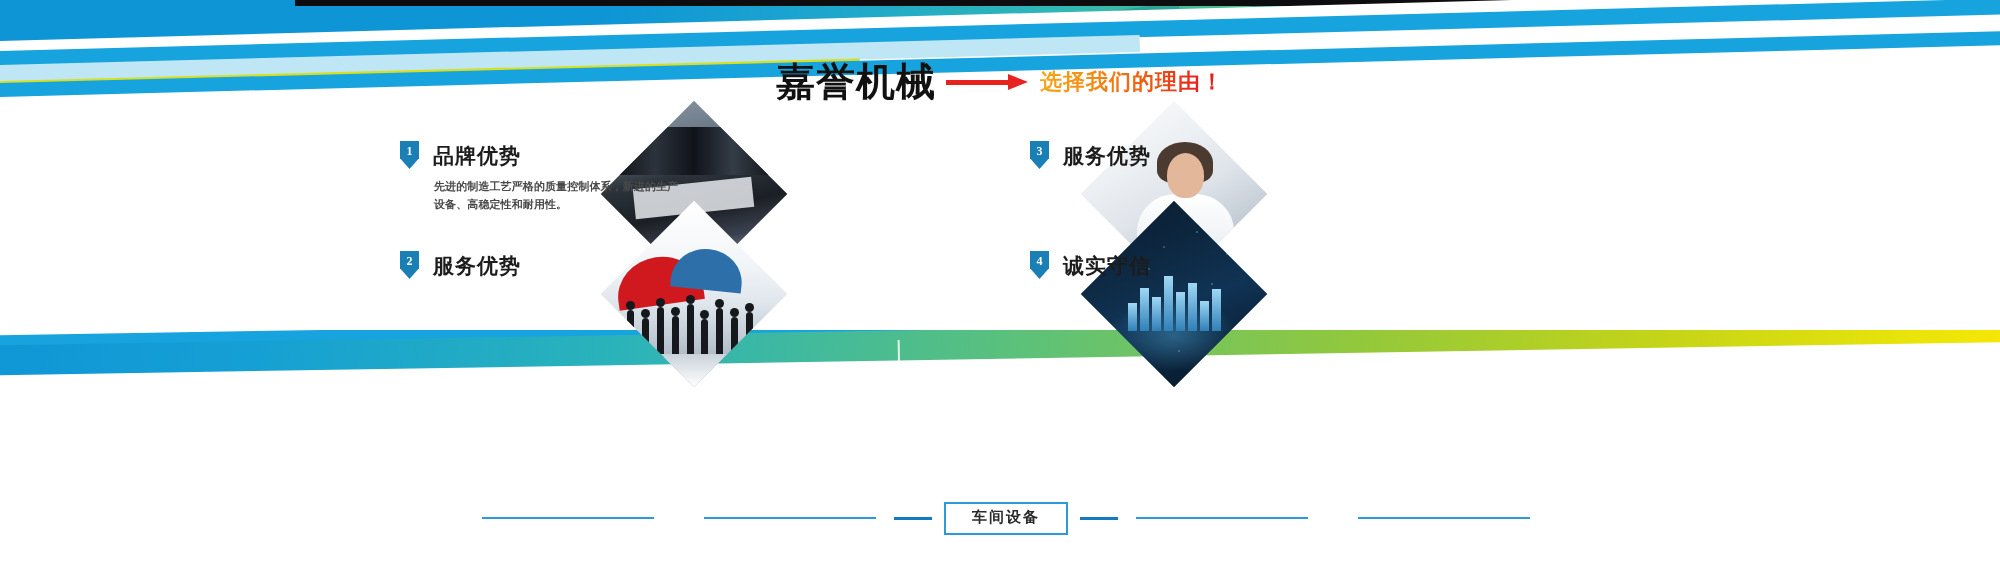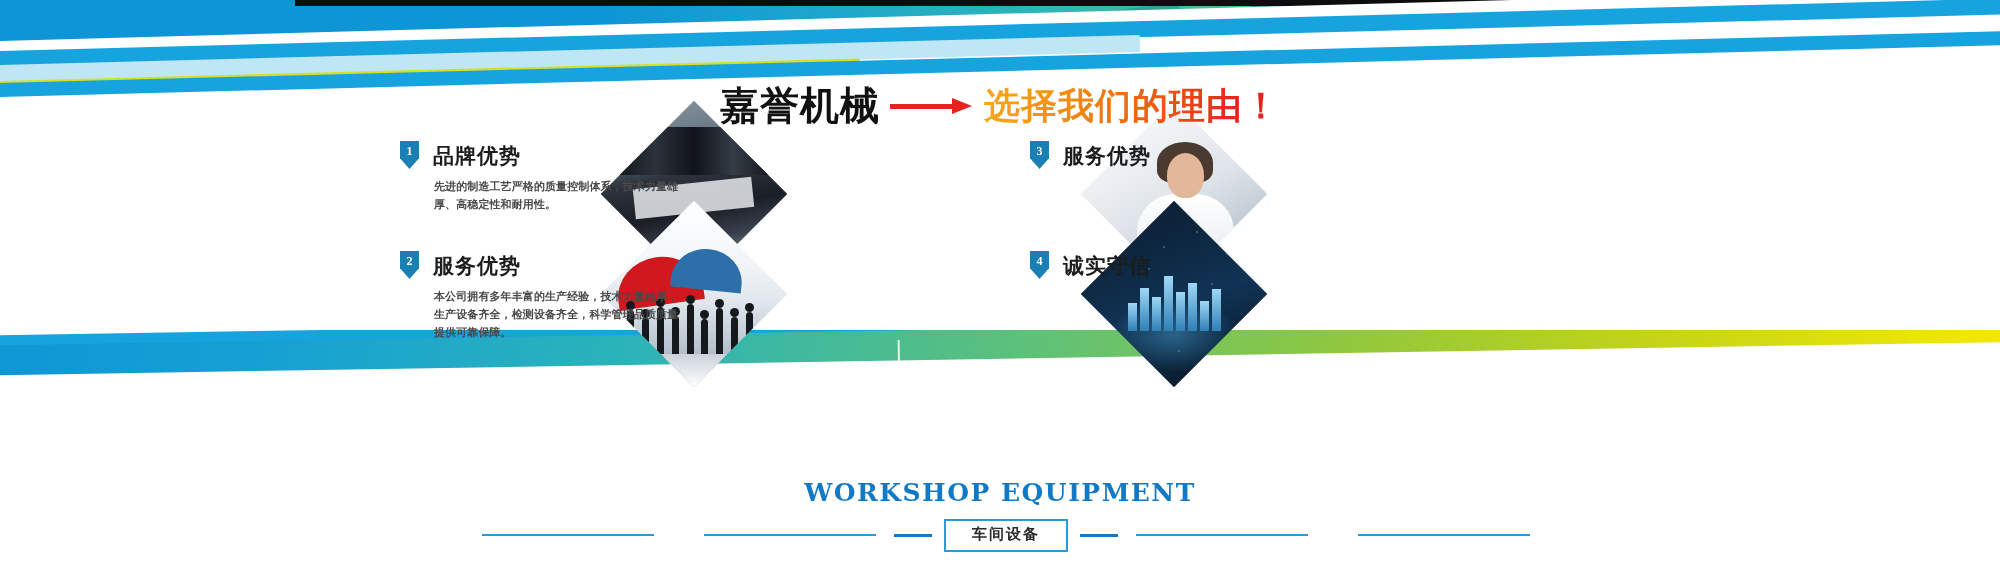--- a/index.html
+++ b/index.html
@@ -123,21 +123,20 @@
   }
 
   
   .headline {
     position: absolute;
     left: 0; top: 62px;
     width: 2000px;
     text-align: center;
     white-space: nowrap;
     z-index: 40;
-    margin-top: 24px;
   }
   .headline-inner { display: inline-flex; align-items: center; gap: 10px; }
   .brand-name {
     font-family: "DejaVu Serif", "Liberation Serif", serif;
     font-weight: 700;
     font-size: 39px;
     letter-spacing: 1px;
     color: #111111;
     line-height: 1;
   }
@@ -156,21 +155,21 @@
     position: absolute;
     left: 62px; top: 3px;
     width: 0; height: 0;
     border-left: 20px solid #e8231f;
     border-top: 8px solid transparent;
     border-bottom: 8px solid transparent;
   }
   .slogan {
     font-family: "DejaVu Serif", "Liberation Serif", serif;
     font-weight: 700;
-    font-size: 36px;
+    font-size: 22px;
     letter-spacing: 1px;
     background: linear-gradient(95deg, #f5a81c 0%, #f28a12 30%, #ee5b10 58%, #e8231f 85%, #e2201c 100%);
     -webkit-background-clip: text;
     background-clip: text;
     color: transparent;
     -webkit-text-fill-color: transparent;
     line-height: 1.1;
   }
 
   
@@ -376,21 +375,21 @@
   }
   .st-en {
     font-family: "DejaVu Serif", "Liberation Serif", serif;
     font-size: 25px;
     font-weight: 700;
     color: #1379c4;
     letter-spacing: 1.5px;
     white-space: nowrap;
   }
   .st-row {
-    margin-top: 12px;
+    margin-top: 24px;
     display: flex;
     align-items: center;
     justify-content: center;
     gap: 18px;
     padding-left: 12px;
   }
   .st-line-long {
     width: 172px; height: 2px; background: #2b9ad6;
   }
   .st-gap { width: 14px; }
@@ -455,29 +454,28 @@
     </span>
   </div>
 
   <div class="features">
 
     <div class="feat c1 r1">
       <div class="feat-head">
         <span class="badge">1</span>
         <span class="feat-title">品牌优势</span>
       </div>
-      <div class="feat-body">先进的制造工艺严格的质量控制体系，技术力量雄厚、高稳定性和耐用性。</div>
+      <div class="feat-body">先进的制造工艺严格的质量控制体系，新进的生产设备、高稳定性和耐用性。</div>
     </div>
 
     <div class="feat c1 r2">
       <div class="feat-head">
         <span class="badge">2</span>
         <span class="feat-title">服务优势</span>
       </div>
-      <div class="feat-body">本公司拥有多年丰富的生产经验，技术力量雄厚，生产设备齐全，检测设备齐全，科学管理品质质量提供可靠保障。</div>
     </div>
 
     <div class="feat c2 r1">
       <div class="feat-head">
         <span class="badge">3</span>
         <span class="feat-title">服务优势</span>
       </div>
     </div>
 
     <div class="feat c2 r2">
@@ -549,21 +547,20 @@
 
   <div class="bottom-banner">
     <div class="bot-cyan"></div>
     <div class="bot-pale"></div>
     <div class="bot-grad"></div>
     <div class="bot-divider"></div>
     <div class="bot-cover-bottom"></div>
   </div>
 
   <div class="section-title">
-    <div class="st-en">WORKSHOP  EQUIPMENT</div>
     <div class="st-row">
       <span class="st-line-long"></span>
       <span class="st-gap"></span>
       <span class="st-line-long"></span>
       <span class="st-line-short"></span>
       <span class="st-box">车间设备</span>
       <span class="st-line-short"></span>
       <span class="st-line-long"></span>
       <span class="st-gap"></span>
       <span class="st-line-long"></span>

